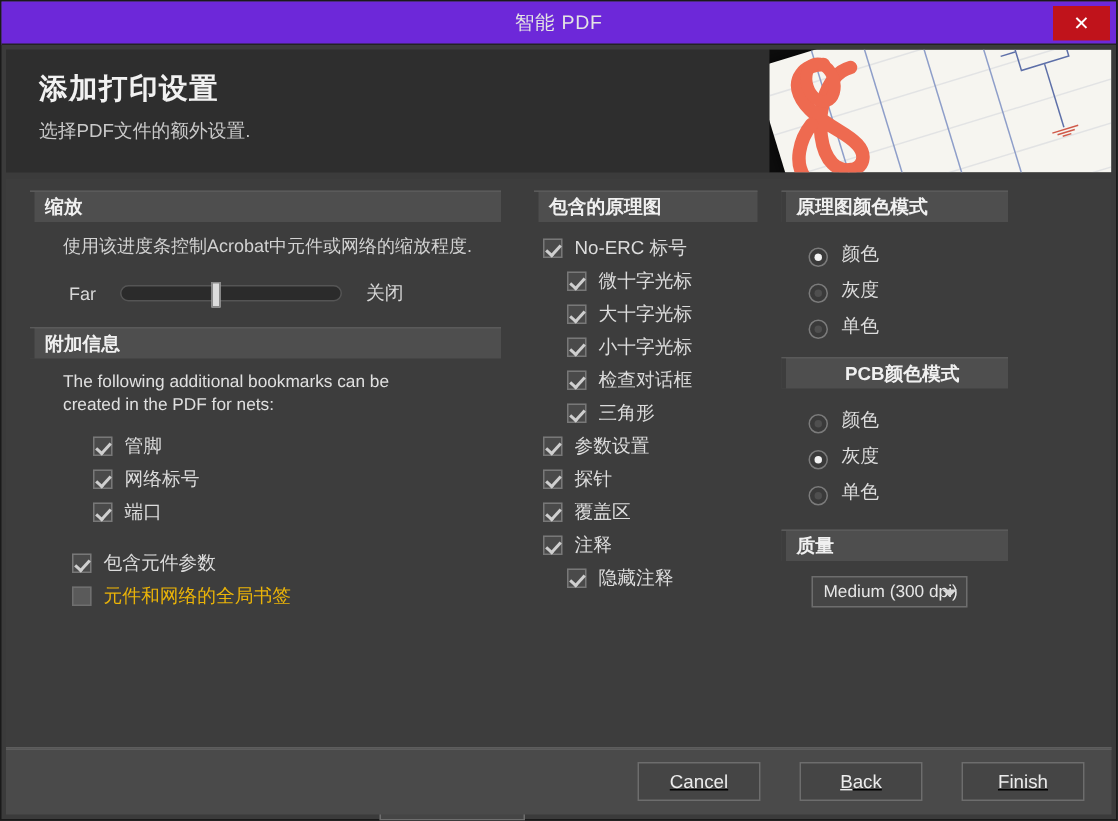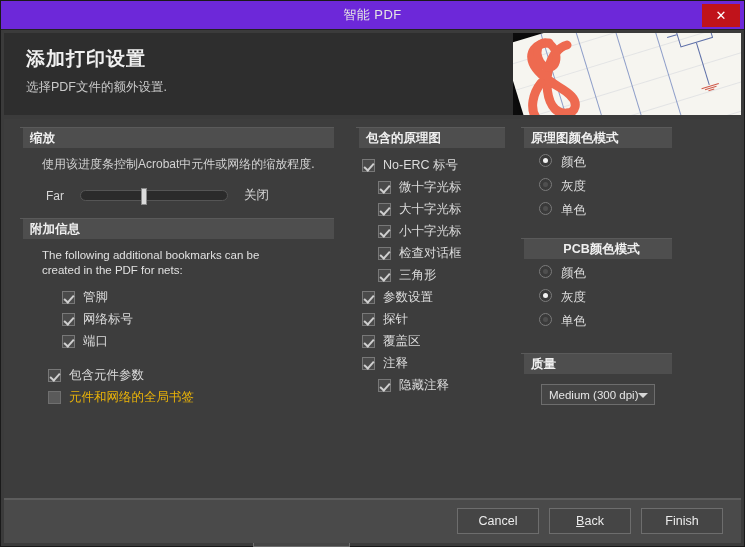--- a/index.html
+++ b/index.html
@@ -189,21 +189,21 @@
     left: 249px; top: 404px;
     width: 97px; height: 24px;
     background: #454545;
     border: 1px solid #6d6d6d;
     color: #ececec; font-size: 12.5px;
     display: flex; align-items: center; justify-content: center;
     cursor: pointer;
   }
 
   
-  .rrow { display: flex; align-items: flex-start; height: 24px; }
+  .rrow { display: flex; align-items: flex-end; height: 24px; }
   .radio {
     width: 13px; height: 13px; border-radius: 50%;
     background: #3a3a3a;
     border: 1px solid #7b7b7b;
     position: relative; flex: 0 0 13px;
   }
   .radio.sel::after {
     content: "";
     position: absolute; left: 3px; top: 3px;
     width: 5px; height: 5px; border-radius: 50%;
@@ -214,21 +214,21 @@
     position: absolute; left: 3px; top: 3px;
     width: 5px; height: 5px; border-radius: 50%;
     background: #4f4f4f;
   }
   .rlabel { color: #dcdcdc; font-size: 12.5px; margin-left: 9px; }
 
   
   .select {
     position: relative;
     margin: 10px 0 0 24px;
-    width: 114px; height: 21px;
+    width: 104px; height: 21px;
     background: #454545;
     border: 1px solid #6d6d6d;
     display: flex; align-items: center;
     cursor: pointer;
   }
   .select-value { color: #e6e6e6; font-size: 11.5px; margin-left: 7px; }
   .select-arrow {
     position: absolute; right: 6px; top: 8px;
     width: 0; height: 0;
     border-left: 5px solid transparent;
@@ -239,21 +239,22 @@
   
   .footer {
     position: relative;
     height: 45px;
     flex: 0 0 45px;
     margin: 0 3px 3px 3px;
     background: #4a4a4a;
     border-top: 1px solid #5d5d5d;
     display: flex; align-items: center; justify-content: flex-end;
     padding-right: 18px;
-    gap: 10px;
+    gap: 26px;
+    text-decoration: underline;
   }
   .btn {
     width: 82px; height: 26px;
     background: #454545;
     border: 1px solid #6d6d6d;
     color: #ececec; font-size: 12.5px;
     display: flex; align-items: center; justify-content: center;
     cursor: pointer;
   }
   .btn.focused {

